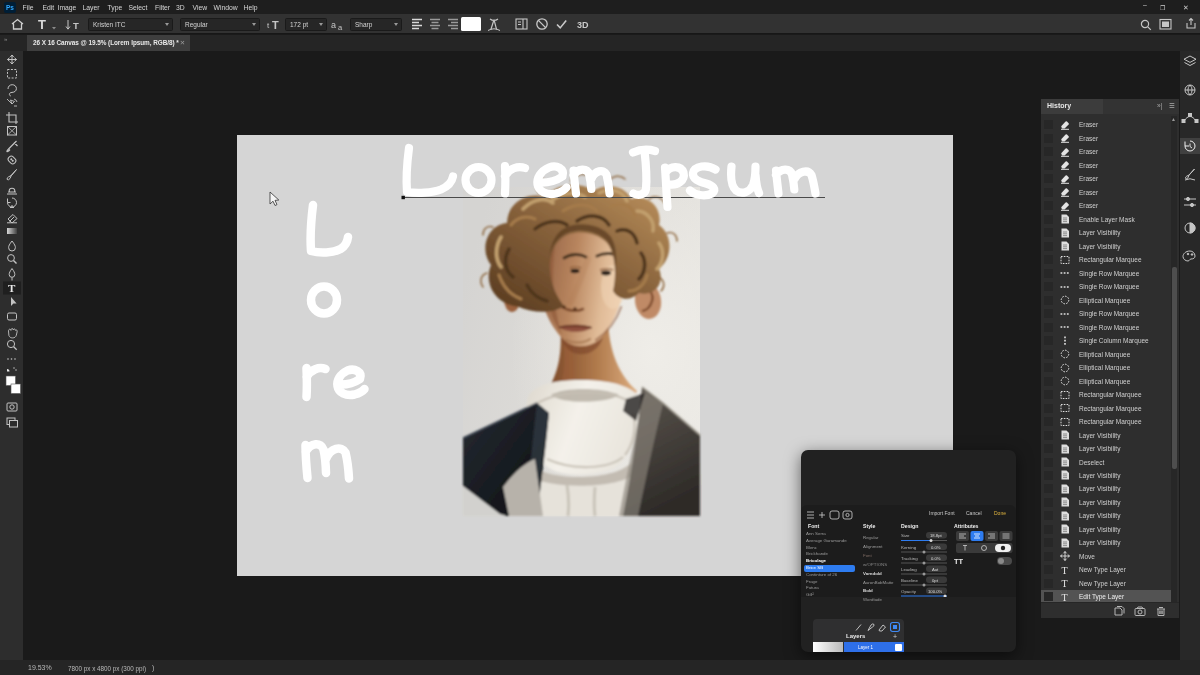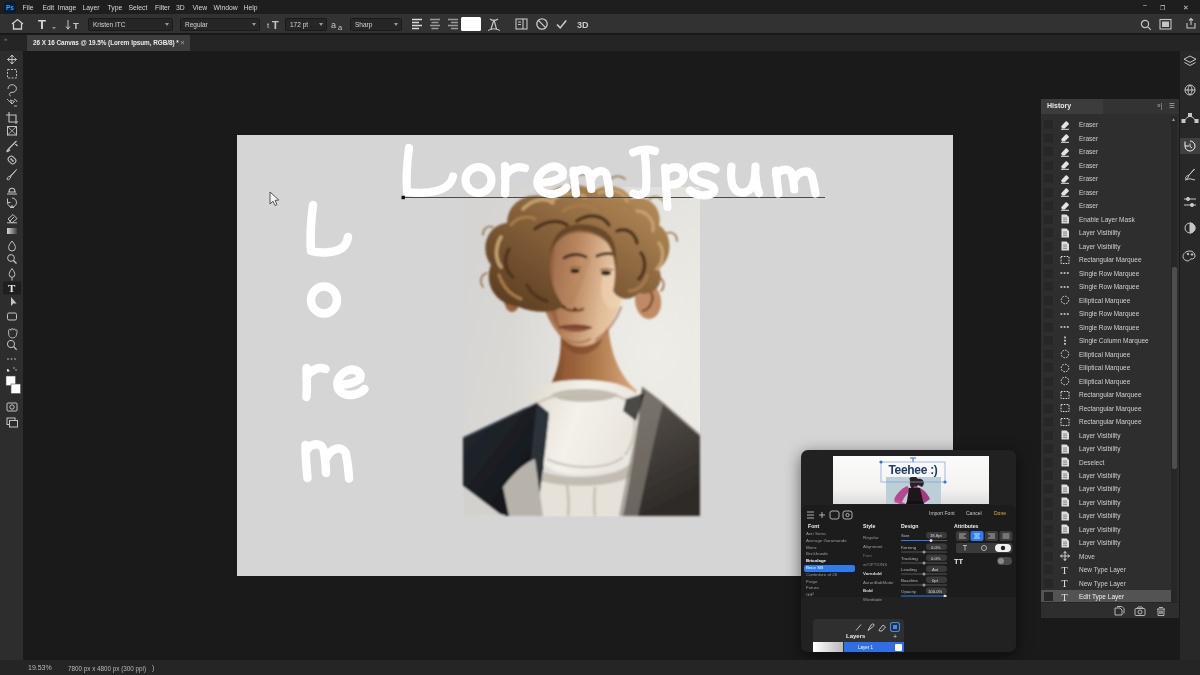--- a/index.html
+++ b/index.html
@@ -383,42 +383,20 @@
         <path d="M69.5,233 C70,244 70,254 69.5,262 M69.5,242 C74,234.5 82,231.5 88.5,234"></path>
         <path d="M101,249.5 C108,250 117,248 123,244 C125.5,236.5 117.5,233 110.5,235.5 C103,239 99.5,245.5 100.5,251 C101.5,257.5 109,261.5 117.5,259.5 C122,258.3 125.5,256.5 127.5,254"></path>
         <path d="M70.5,343 C69.5,333 68.5,322 68.5,310 M68.5,317 C74,307 84,307 86.5,314.5 C88,321 88.8,330 89,338 M89,324 C93.5,312.5 104.5,310.5 108.5,317.5 C110.5,325.5 111.5,335 112,343.5"></path>
       </g>
 
       <path d="M33,57 L33,69 L36,66.2 L38,70.5 L40,69.6 L38,65.4 L41.8,65 Z" fill="#f5f5f5" stroke="#333" stroke-width="0.8"></path>
     </svg>
     </div>
     <div id="pip" style="position:absolute;left:801px;top:399px;width:215px;height:202px;background:#212121;border-radius:7px;box-shadow:0 4px 16px rgba(0,0,0,0.55);overflow:hidden;">
 
-      <div style="position:absolute;left:32px;top:6px;width:156px;height:48px;background:linear-gradient(180deg,#fbfbfb 0%,#f3f2f0 70%,#dddcda 100%);">
-        
-        <div style="position:absolute;left:53px;top:21px;width:55px;height:27px;background:#bccfd6;">
-          <svg width="55" height="27" viewBox="0 0 55 27">
-            <path d="M24,3 C21,0 30,-2 32,2 C37,1 40,6 36,10 L32,8 C28,15 23,12 24,3 Z" fill="#2a2125"></path>
-            <path d="M21,9 C15,12 10,17 8,23 L15,27 C18,20 22,15 25,13 Z" fill="#b5488f"></path>
-            <path d="M28,9 C35,10 41,15 44,22 L37,27 C34,20 30,14 27,13 Z" fill="#a23b80"></path>
-            <path d="M23,11 L34,11 L37,24 L21,24 Z" fill="#1c171a"></path>
-            <path d="M21,24 L37,24 L38,27 L20,27 Z" fill="#131013"></path>
-            <path d="M10,22 L20,27 L14,27 L8,25 Z" fill="#c2539b"></path>
-          </svg>
-        </div>
-        
-        <rect>
-        <svg width="156" height="48" viewBox="0 0 156 48" style="position:absolute;left:0;top:0">
-          <rect x="48" y="6" width="64" height="20" fill="none" stroke="#7f9fd4" stroke-width="0.7"></rect>
-          <circle cx="48" cy="6" r="1.6" fill="#3671d8"></circle>
-          <circle cx="112" cy="26" r="1.6" fill="#3671d8"></circle>
-          <path d="M80,6 v-4 M77,2 h6" stroke="#3671d8" stroke-width="1"></path>
-        </svg>
-        <div style="position:absolute;left:48px;top:7px;width:64px;text-align:center;font-size:12px;font-weight:bold;color:#1d3c66;letter-spacing:-0.3px;">Teehee :)</div>
-      </rect></div>
 
       <div style="position:absolute;left:0;top:55px;width:215px;height:92px;background:rgba(28,28,28,0.96);border-radius:6px 6px 0 0;">
 
         <svg width="215" height="16" viewBox="0 0 215 16" style="position:absolute;left:0;top:2">
           <g stroke="#bdbdbd" stroke-width="0.9" fill="none">
             <path d="M6,5 h7 M6,8 h7 M6,11 h7"></path>
             <path d="M21,5 v6 M18,8 h6"></path>
             <rect x="29" y="4" width="9" height="8" rx="2"></rect>
             <rect x="42" y="4" width="9" height="8" rx="2"></rect>
             <circle cx="46.5" cy="8" r="1.6"></circle>

